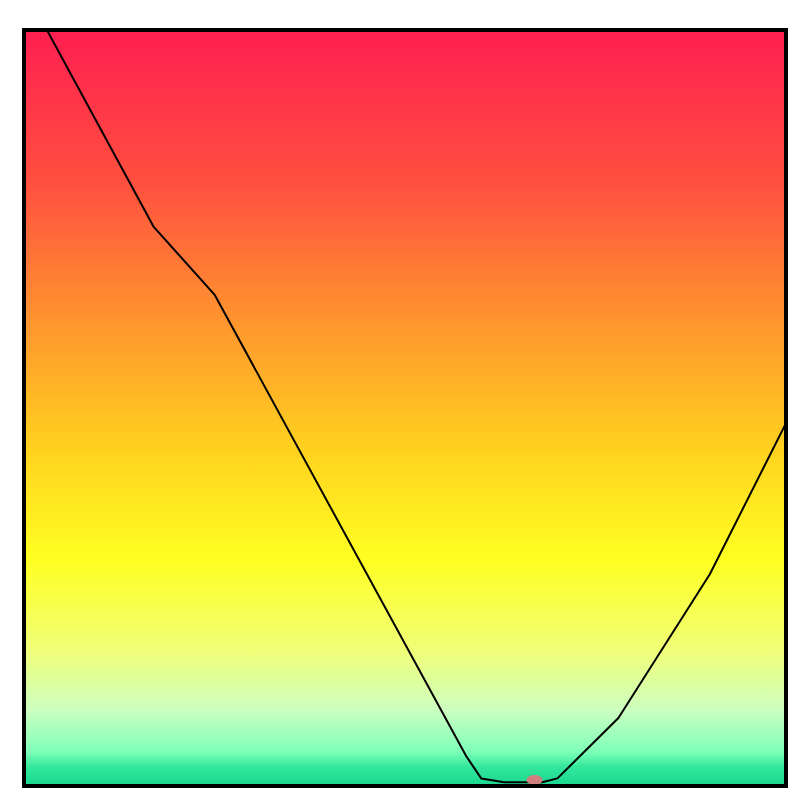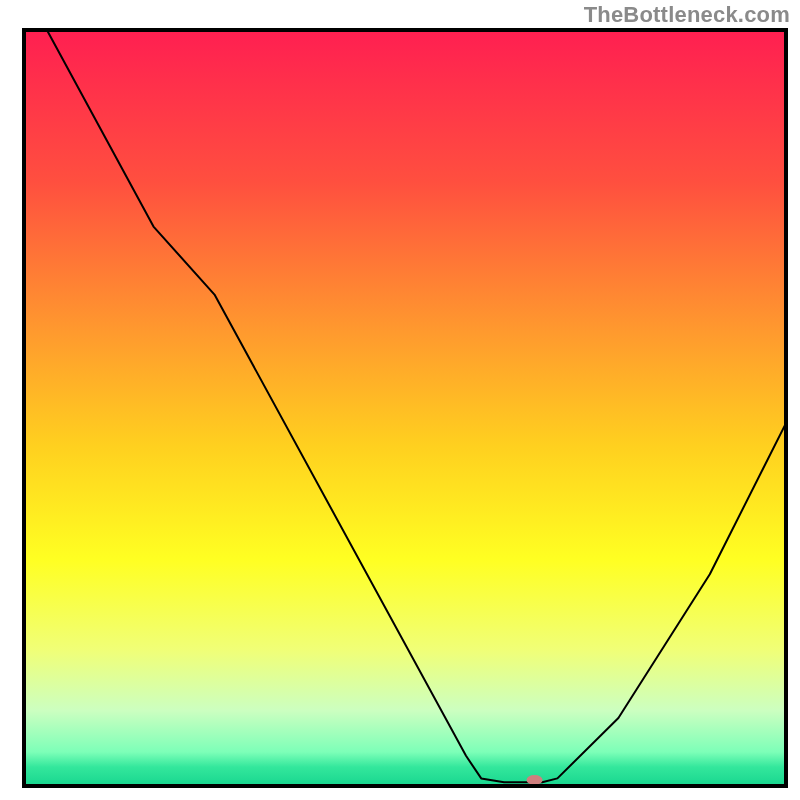--- a/index.html
+++ b/index.html
@@ -26,21 +26,20 @@
     letter-spacing: 0.2px;
   }
   svg.plot {
     display: block;
   }
 </style>
 </head>
 <body>
 
 <div class="chart-wrap">
-  <div class="watermark">TheBottleneck.com</div>
 
   <svg class="plot" width="800" height="800" viewBox="0 0 800 800">
     <defs>
       <linearGradient id="bg-grad" x1="0" y1="0" x2="0" y2="1">
 
       <stop offset="0%" stop-color="#ff1f51"></stop>
           <stop offset="20%" stop-color="#ff4f3f"></stop>
           <stop offset="40%" stop-color="#ff9a2e"></stop>
           <stop offset="55.00000000000001%" stop-color="#ffd01f"></stop>
           <stop offset="70%" stop-color="#ffff22"></stop>

